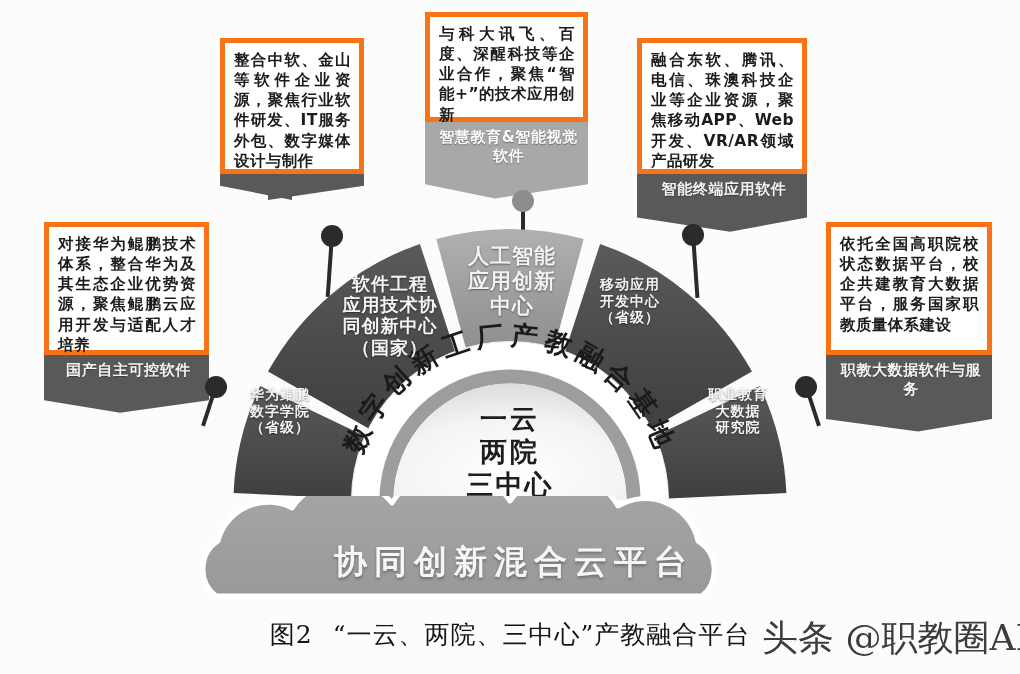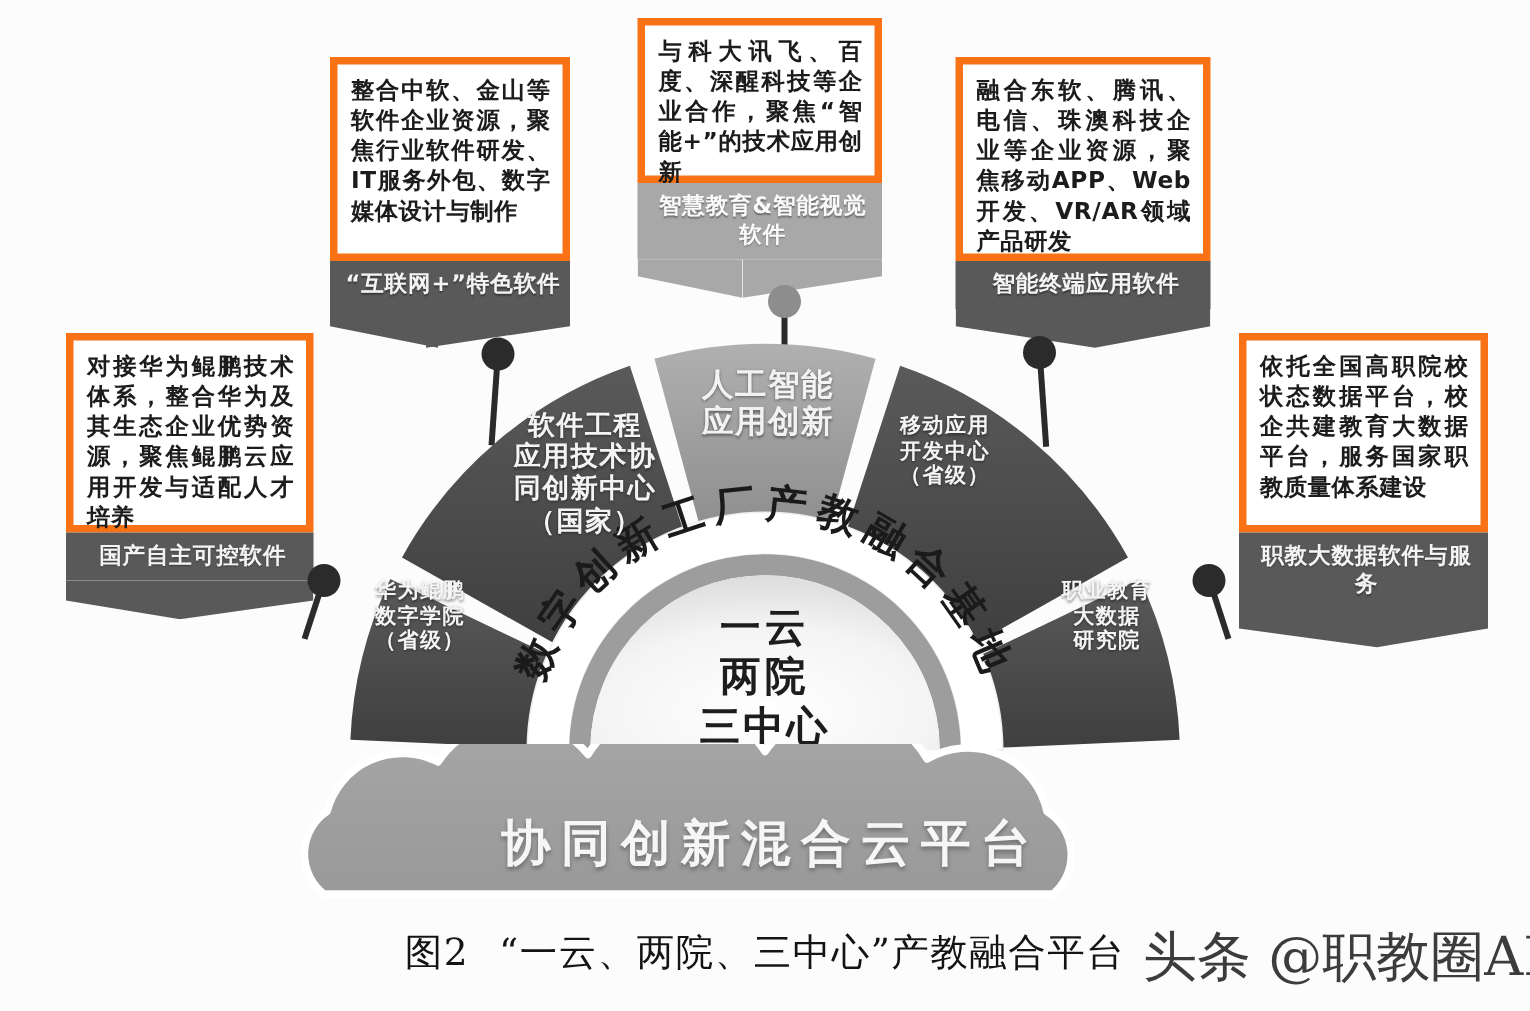--- a/index.html
+++ b/index.html
@@ -103,23 +103,22 @@
     <div class="tail">
       <div class="left" style="width:76px;clip-path:polygon(0 0,100% 0,100% 100%,0 52%);"></div>
       <div class="right" style="width:89px;clip-path:polygon(0 0,100% 0,100% 52%,0 100%);"></div>
     </div>
   </div>
   <div class="pin" style="left:205px;top:376px;width:22px;height:52px;">
     <div class="stem" style="top:10px;height:42px;transform:translateX(-50%) rotate(18deg);transform-origin:top center;"></div>
     <div class="head"></div>
   </div>
 
-  <div class="callout" style="left:220px;top:38px;width:160px;">
+  <div class="callout" style="left:220px;top:38px;width:144px;">
     <div class="body" style="height:136px;">整合中软、金山等软件企业资源，聚焦行业软件研发、IT服务外包、数字媒体设计与制作</div>
-    <div class="label">“互联网+”特色软件</div>
     <div class="tail">
       <div class="left" style="width:72px;clip-path:polygon(0 0,100% 0,100% 100%,0 45%);"></div>
       <div class="right" style="width:96px;clip-path:polygon(0 0,100% 0,100% 45%,0 100%);"></div>
     </div>
   </div>
   <div class="pin" style="left:321px;top:225px;width:22px;height:72px;">
     <div class="stem" style="top:10px;height:62px;transform:translateX(-50%) rotate(4deg);transform-origin:top center;"></div>
     <div class="head"></div>
   </div>
 
@@ -209,20 +208,21 @@
     <div class="seg-label dark" style="left:110px;top:55px;width:160px;font-size:18px;">
       <div>软件工程</div>
       <div>应用技术协</div>
       <div>同创新中心</div>
       <div>（国家）</div>
     </div>
 
     <div class="seg-label" style="left:232px;top:26px;width:160px;font-size:21px;">
       <div>人工智能</div>
       <div>应用创新</div>
+      <div>中心</div>
     </div>
 
     <div class="seg-label dark" style="left:350px;top:58px;width:160px;">
       <div>移动应用</div>
       <div>开发中心</div>
       <div>（省级）</div>
     </div>
 
     <div class="seg-label dark" style="left:468px;top:168px;width:140px;">
       <div>职业教育</div>

